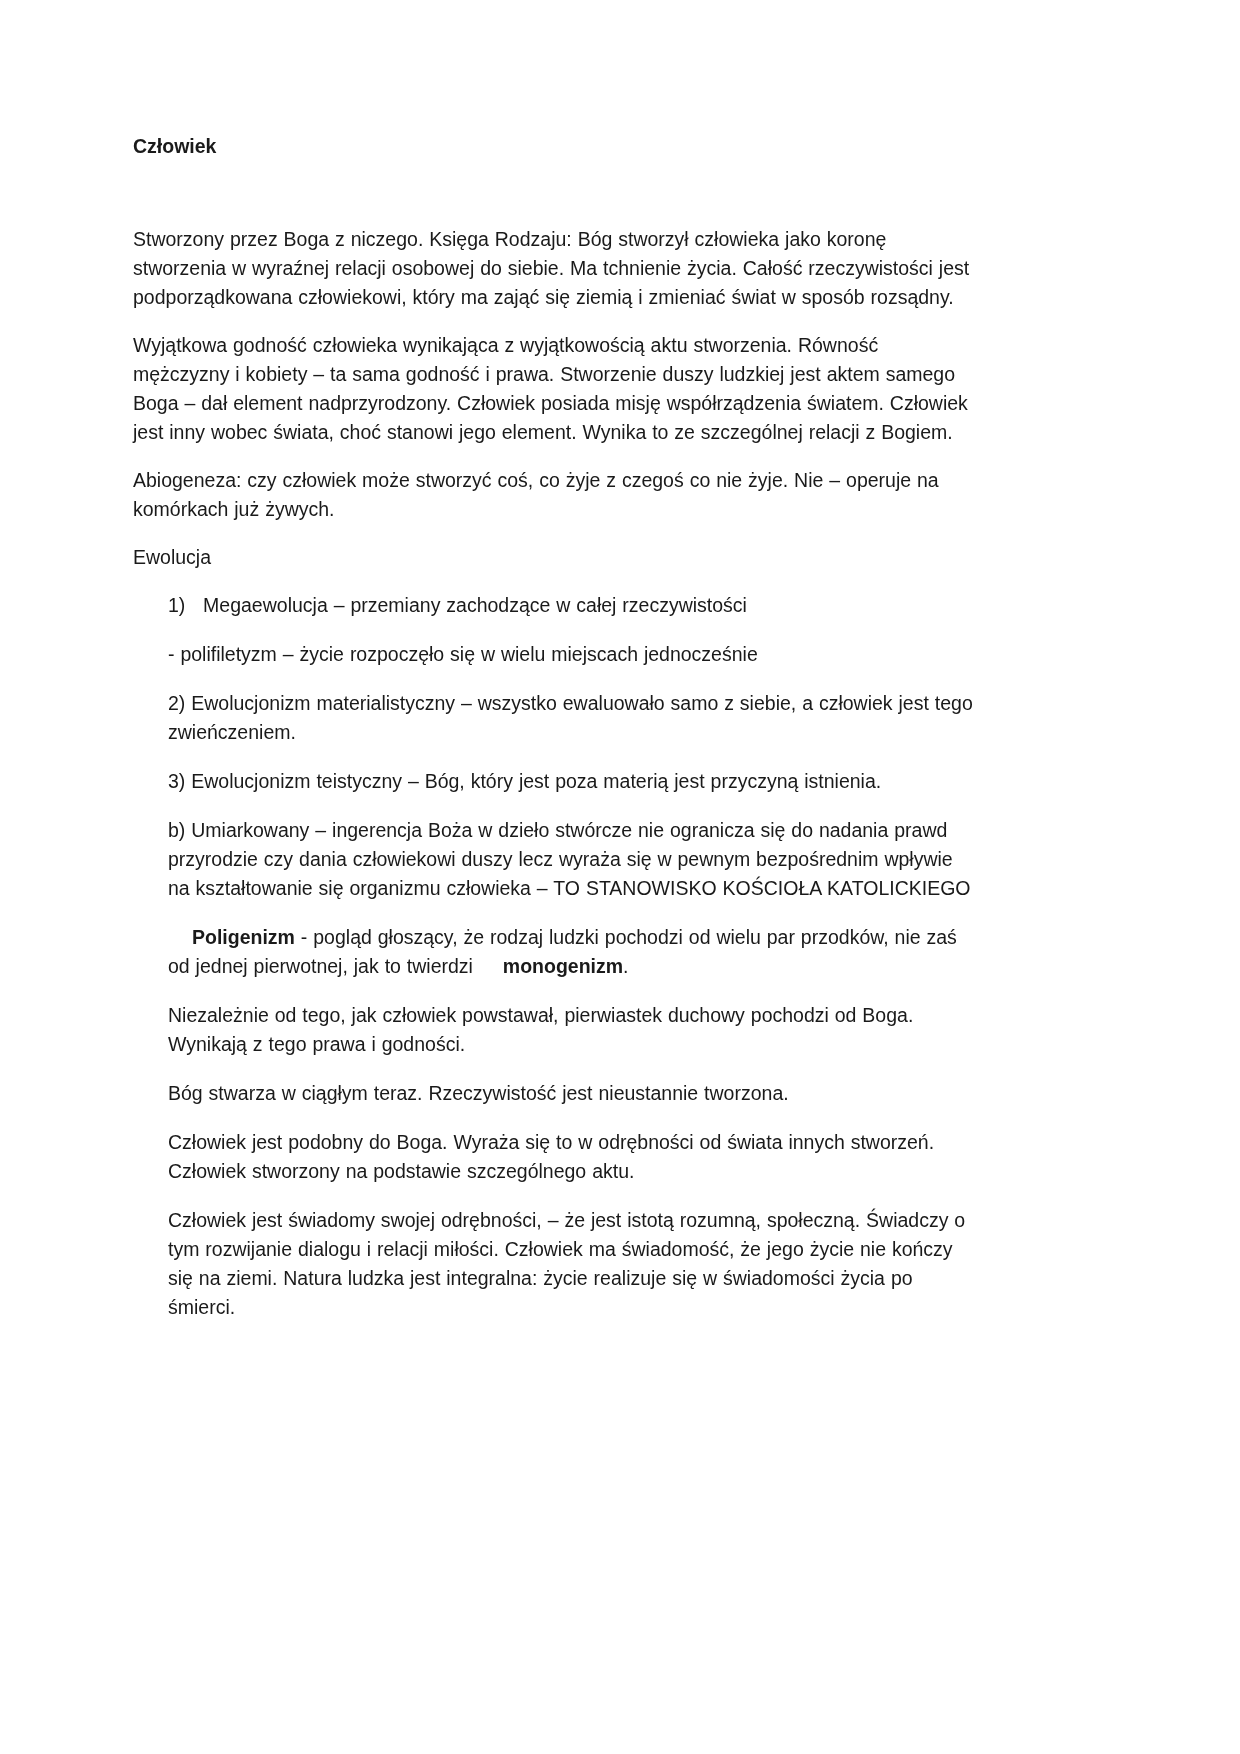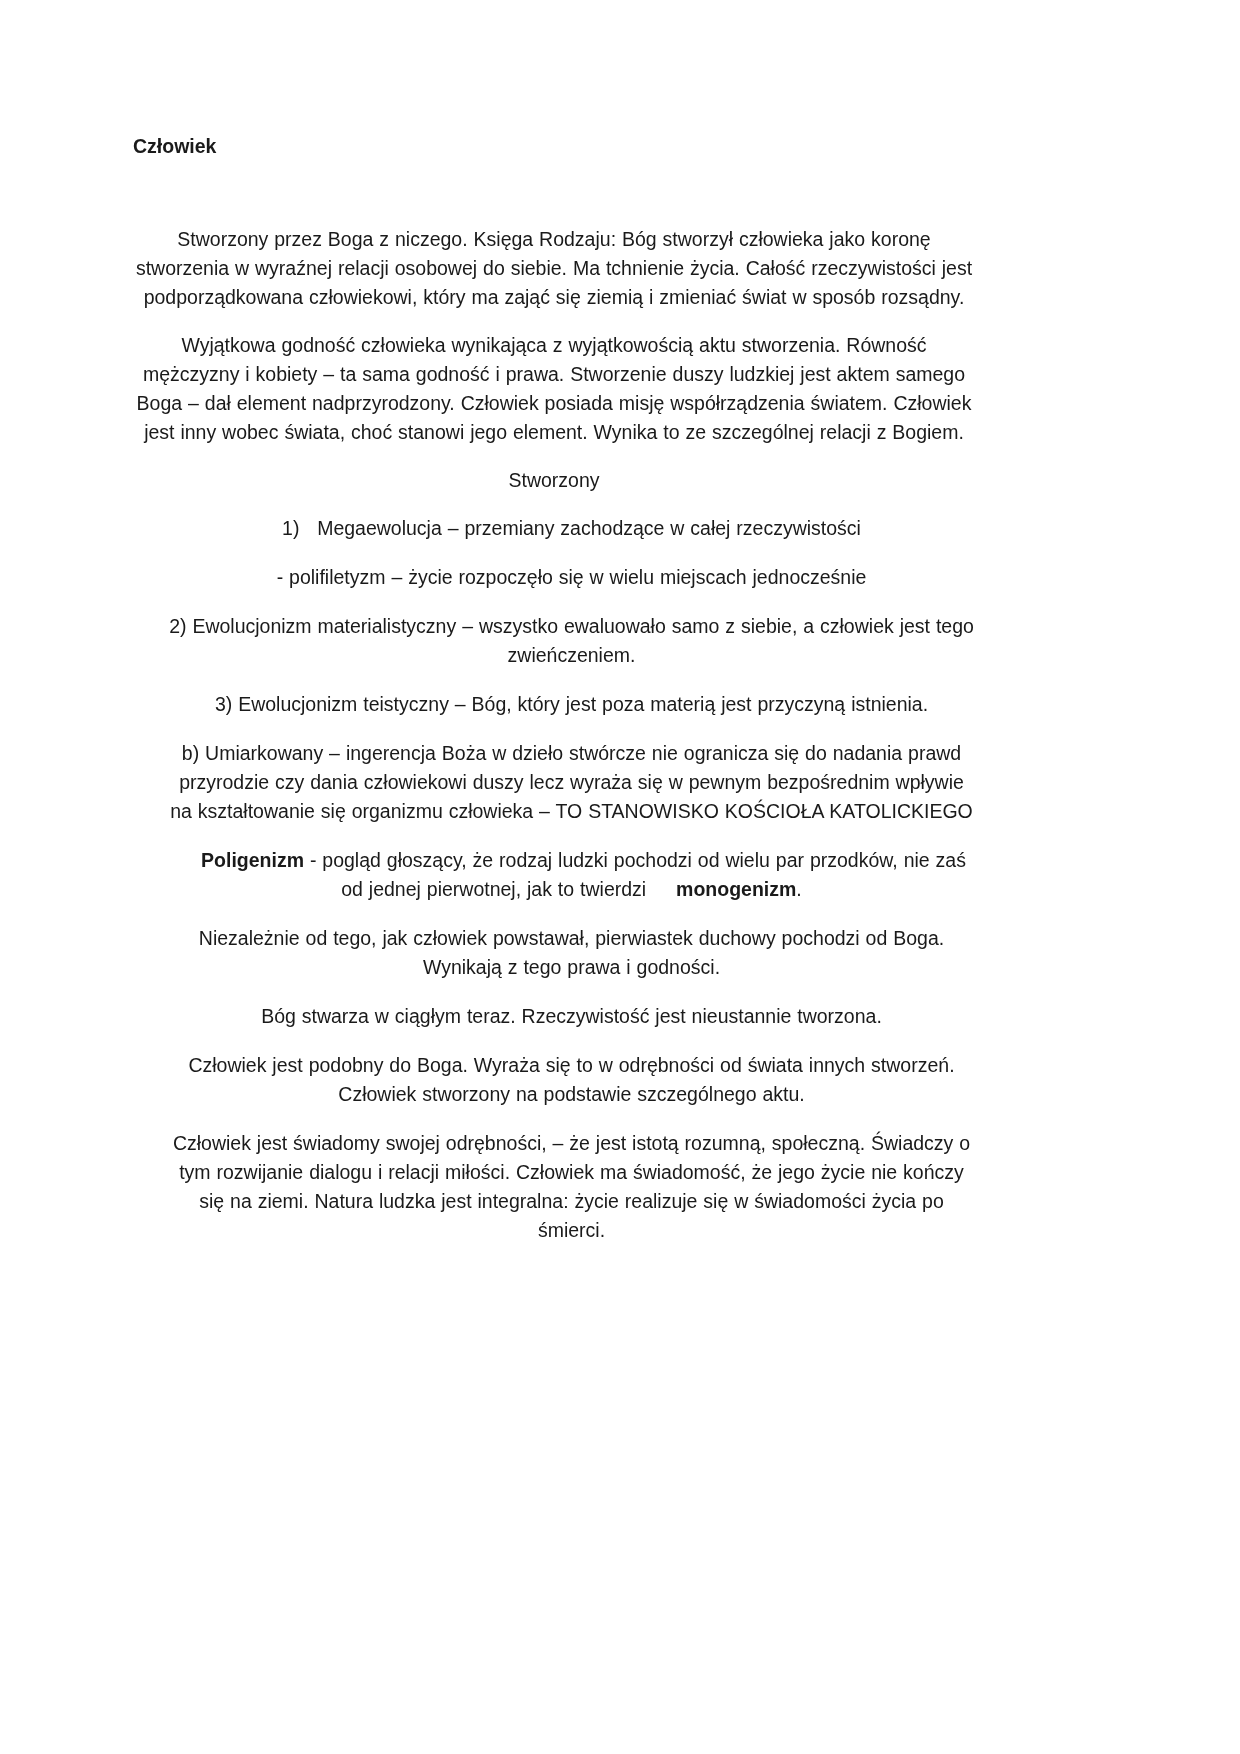--- a/index.html
+++ b/index.html
@@ -24,43 +24,43 @@
     font-size: 19.5px;
     font-weight: bold;
     line-height: 29px;
     margin: 0 0 64px 0;
   }
   .para {
     font-size: 19.5px;
     line-height: 29px;
     margin: 0 0 19px 0;
     word-spacing: 0.5px;
-    text-align: center;
   }
   .indent-block {
     margin-left: 35px;
   }
   .indent-block .para {
     margin-bottom: 20px;
   }
   strong { font-weight: bold; margin-left: 24px; }
 </style>
 </head>
 <body>
 
 <div class="page">
 
   <h1 class="doc-title">Człowiek</h1>
 
   <p class="para">Stworzony przez Boga z niczego. Księga Rodzaju: Bóg stworzył człowieka jako koronę stworzenia w wyraźnej relacji osobowej do siebie. Ma tchnienie życia. Całość rzeczywistości jest podporządkowana człowiekowi, który ma zająć się ziemią i zmieniać świat w sposób rozsądny.</p>
 
   <p class="para">Wyjątkowa godność człowieka wynikająca z wyjątkowością aktu stworzenia. Równość mężczyzny i kobiety – ta sama godność i prawa. Stworzenie duszy ludzkiej jest aktem samego Boga – dał element nadprzyrodzony. Człowiek posiada misję współrządzenia światem. Człowiek jest inny wobec świata, choć stanowi jego element. Wynika to ze szczególnej relacji z Bogiem.</p>
 
+  <p class="para">Abiogeneza: czy człowiek może stworzyć coś, co żyje z czegoś co nie żyje. Nie – operuje na komórkach już żywych.</p>
 
-  <p class="para">Stworzony</p>
+  <p class="para">Ewolucja</p>
 
   <div class="indent-block">
 
     <p class="para">1)&nbsp;&nbsp;&nbsp;Megaewolucja – przemiany zachodzące w całej rzeczywistości</p>
 
 
     <p class="para">- polifiletyzm – życie rozpoczęło się w wielu miejscach jednocześnie</p>
 
     <p class="para">2) Ewolucjonizm materialistyczny – wszystko ewaluowało samo z siebie, a człowiek jest tego zwieńczeniem.</p>
 

